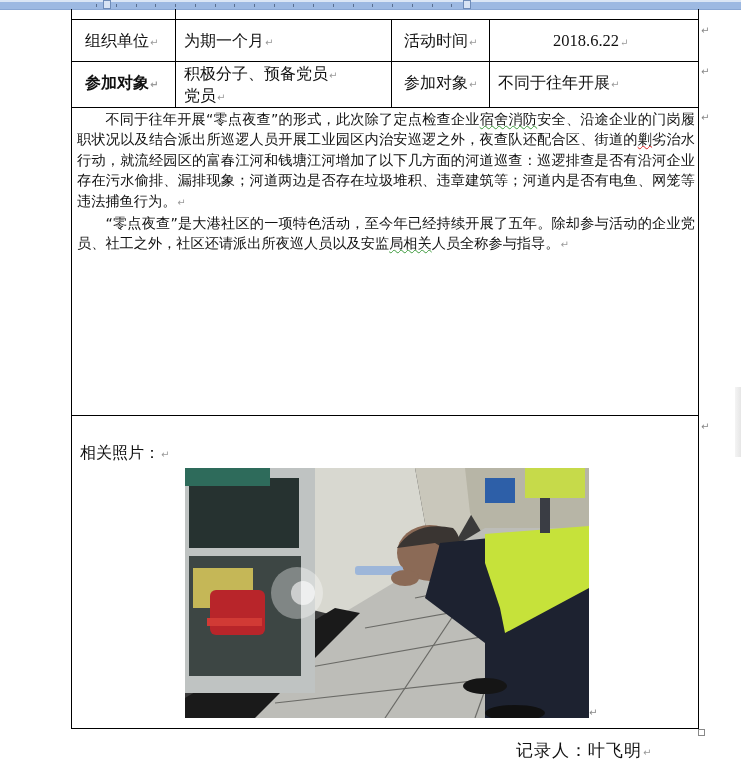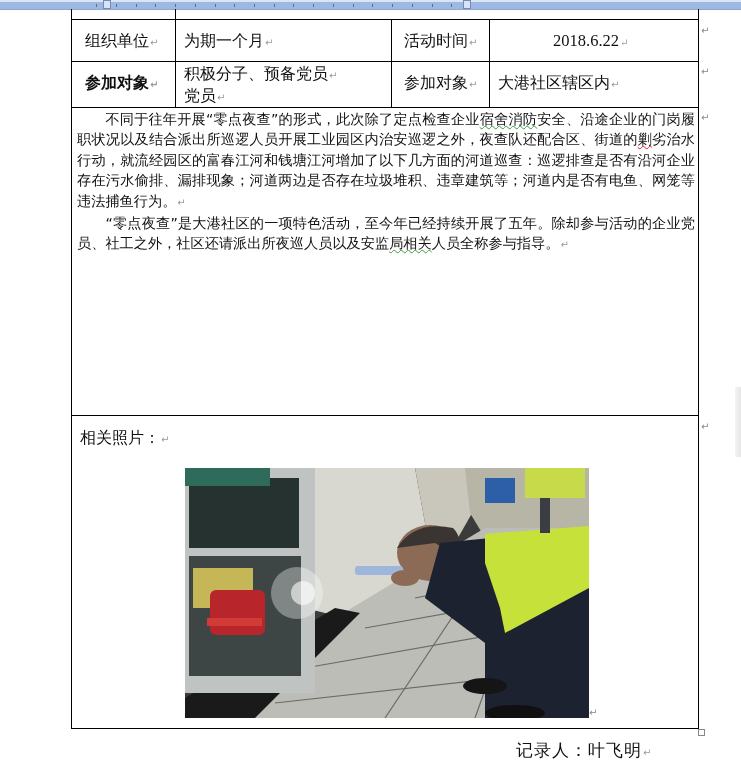--- a/index.html
+++ b/index.html
@@ -31,21 +31,21 @@
     .content {
       position: absolute; left: 77px; top: 109px; width: 618px;
       font-size: 14.2px; line-height: 20.4px; color: #111;
       text-align: justify;
     }
     .content p { margin: 0; text-indent: 2em; }
     .content .num { font-family: "Liberation Serif", "DejaVu Serif", serif; color: #1f3a6e; }
     .wavy-green { text-decoration: underline wavy #3c9a3c; text-decoration-thickness: 1px; }
     .wavy-red { text-decoration: underline wavy #d22; text-decoration-thickness: 1px; }
     .photo-label {
-      position: absolute; left: 80px; top: 428px; font-size: 16px; line-height: 20px; color: #111;
+      position: absolute; left: 80px; top: 443px; font-size: 16px; line-height: 20px; color: #111;
     }
     .photo {
       position: absolute; left: 185px; top: 468px; width: 404px; height: 250px; overflow: hidden;
       background: #2a2a2a;
     }
     .footer {
       position: absolute; left: 516px; top: 739px; font-size: 17px; line-height: 22px; color: #111;
       letter-spacing: 1px;
     }
     .side-mark { position: absolute; color: #888; font-size: 10px; line-height: 10px; }
@@ -122,21 +122,21 @@
   <span>参加对象</span><span class="para-mark">↵</span>
 </div>
 <div class="cell-text" style="left:184px; top:64px; line-height:20px;">
   <div><span>积极分子、预备党员</span><span class="para-mark">↵</span></div>
   <div><span>党员</span><span class="para-mark">↵</span></div>
 </div>
 <div class="cell-text" style="left:404px; top:73px;">
   <span>参加对象</span><span class="para-mark">↵</span>
 </div>
 <div class="cell-text" style="left:498px; top:73px;">
-  <span>大港社区辖区内</span><span class="para-mark">↵</span>
+  <span>不同于往年开展</span><span class="para-mark">↵</span>
 </div>
 
 <div class="content">
   <p>
     <span>不同于往年开展“零点夜查”的形式，此次除了定点检查企业</span><span class="wavy-green">宿舍消防</span><span>安全、沿途企业的门岗履职状况以及结合派出所巡逻人员开展工业园区内治安巡逻之外，夜查队还配合区、街道的</span><span class="wavy-red">剿</span><span>劣治水行动，就流经园区的富春江河和钱塘江河增加了以下几方面的河道巡查：巡逻排查是否有沿河企业存在污水偷排、漏排现象；河道两边是否存在垃圾堆积、违章建筑等；河道内是否有电鱼、网笼等违法捕鱼行为。</span><span class="para-mark">↵</span>
   </p>
   <p>
     <span>“零点夜查”是大港社区的一项特色活动，至今年已经持续开展了五年。除却参与活动的企业党员、社工之外，社区还请派出所夜巡人员以及安监</span><span class="wavy-green">局相关</span><span>人员全称参与指导。</span><span class="para-mark">↵</span>
   </p>
 </div>

